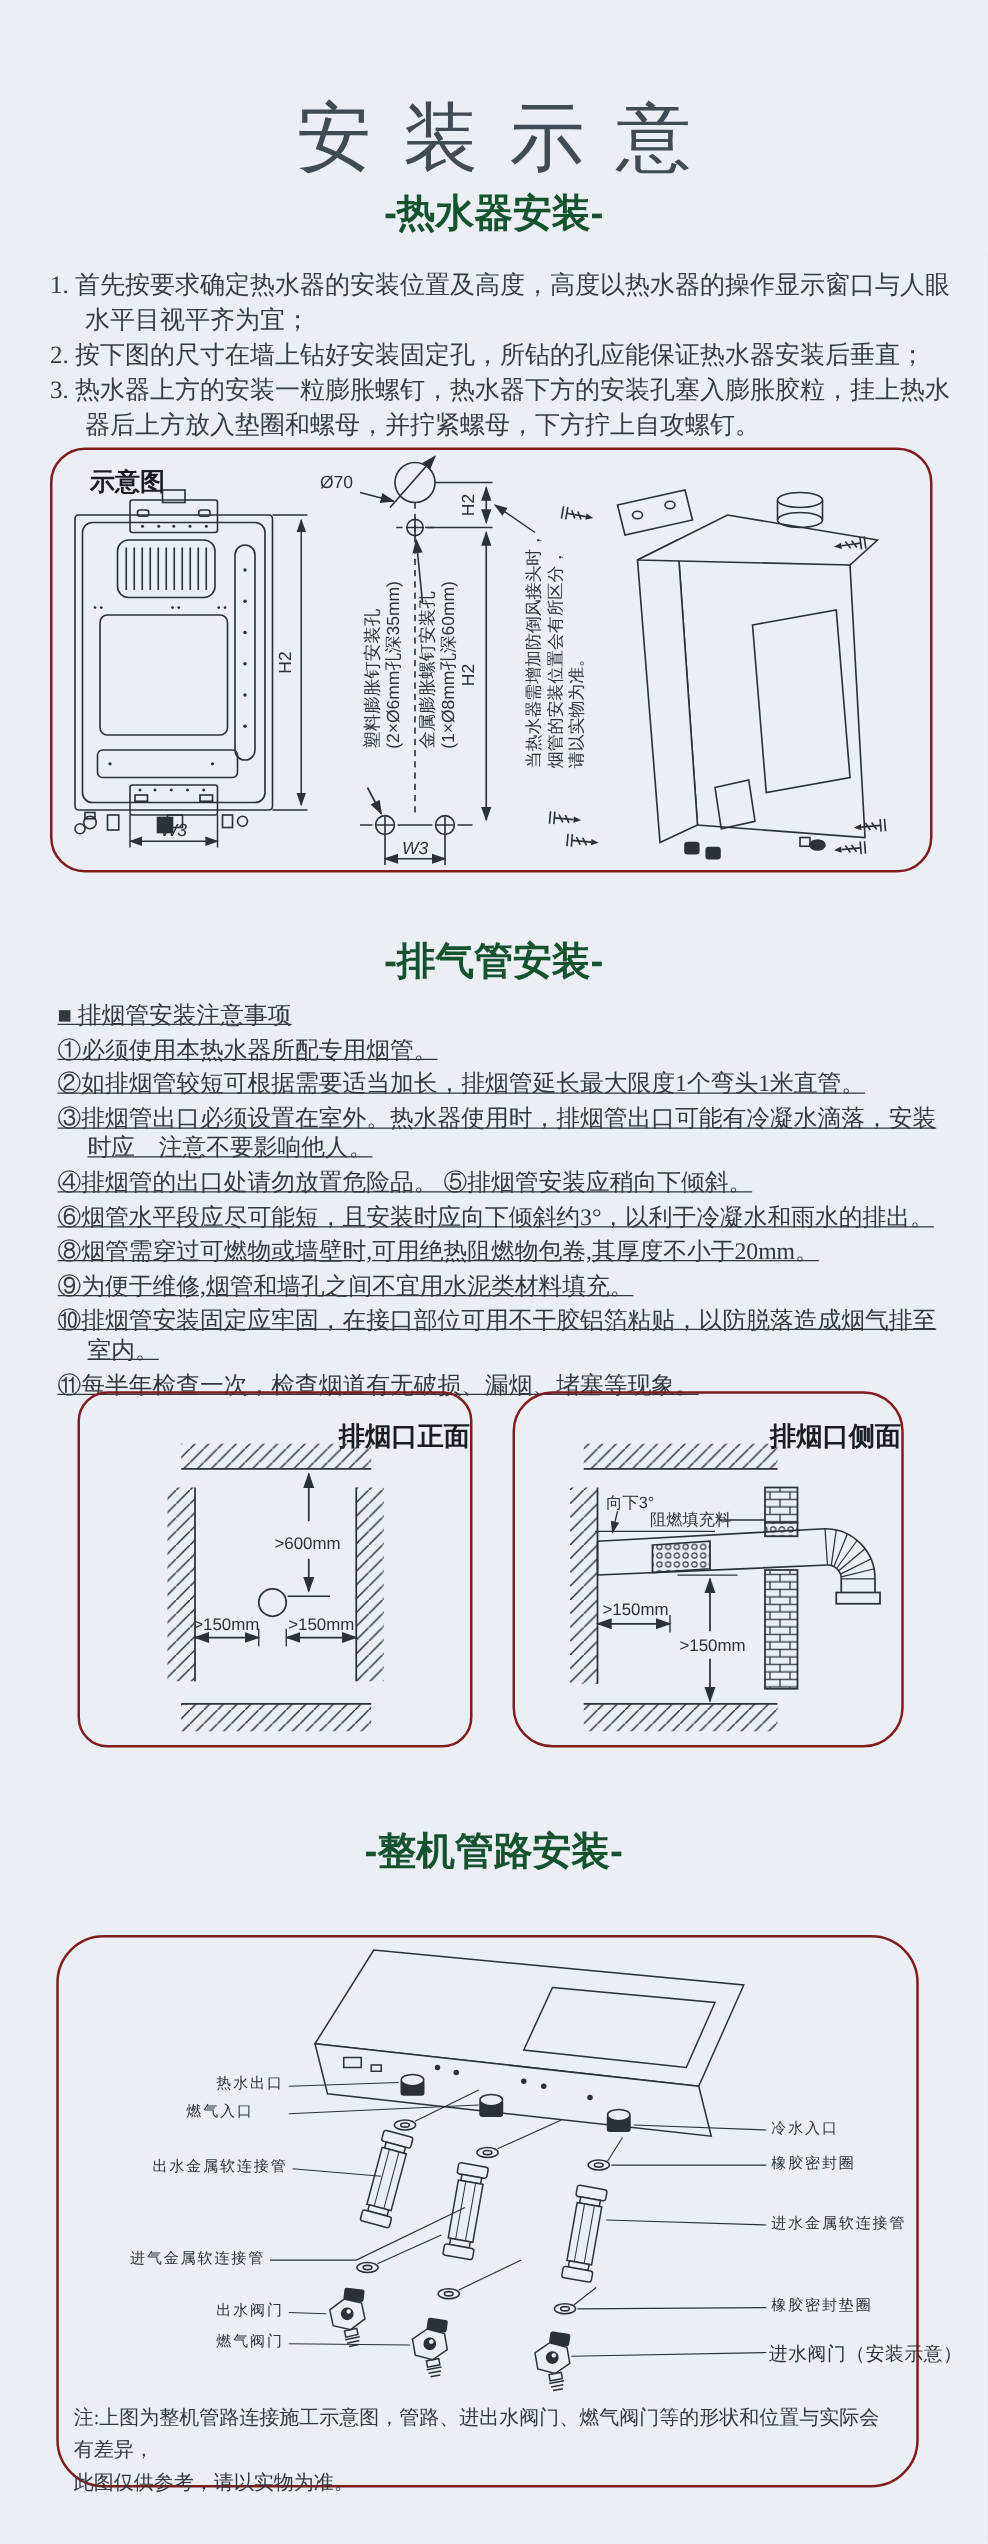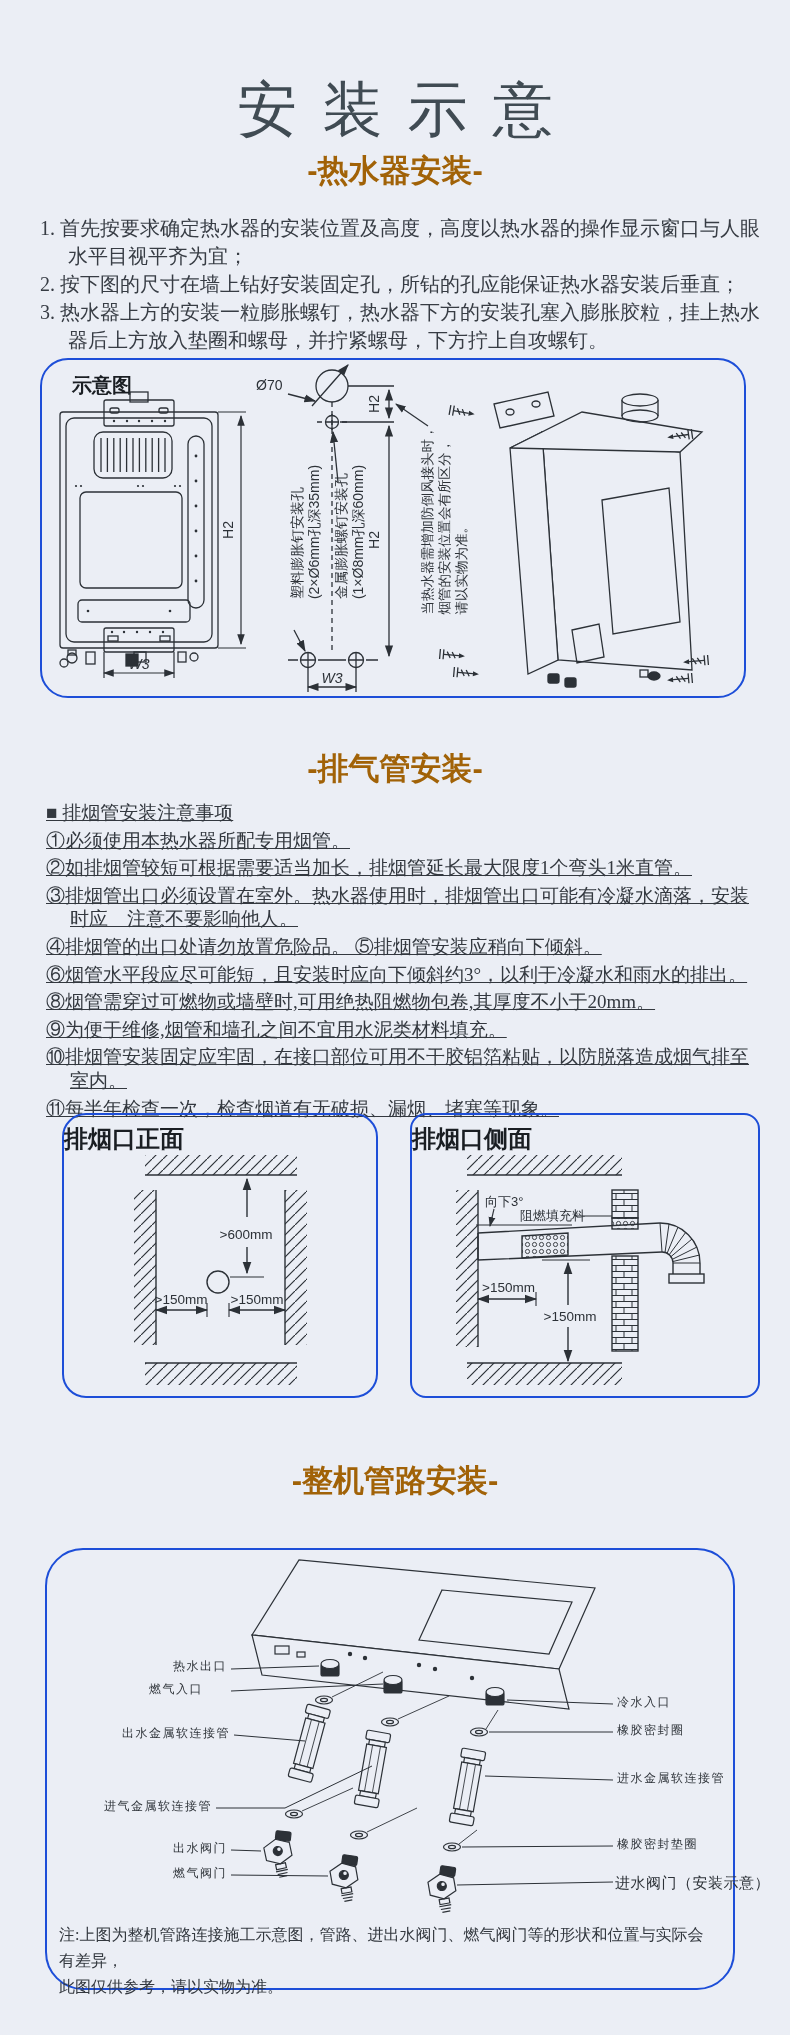--- a/index.html
+++ b/index.html
@@ -12,35 +12,35 @@
   }
   .abs{position:absolute;}
   .title{
     left:0; right:0; top:30px; text-align:center;
     font-size:60px; letter-spacing:0.42em; text-indent:0.42em;
     color:#404b53; font-weight:500;
   }
   .sec-head{
     left:0; right:0; text-align:center;
     font-family:"Liberation Sans","DejaVu Sans",sans-serif;
-    font-weight:bold; font-size:31px; color:#a16207;
+    font-weight:bold; font-size:31px; color:#14532d;
   }
   .steps{left:40px; top:214px; width:722px; font-size:20px; line-height:28px;}
   .steps .step{padding-left:28px; text-indent:-28px; margin:0;}
-  .dbox{border:2px solid #1d4ed8; box-sizing:border-box;}
+  .dbox{border:2px solid #7f1d1d; box-sizing:border-box;}
   .dbox-label{font-family:"Liberation Sans","DejaVu Sans",sans-serif; font-weight:bold; color:#1a1e23;}
   .rot{
     position:absolute; transform:translate(-50%,-50%) rotate(-90deg);
     white-space:nowrap; font-size:14px; line-height:17px; color:#2d3238;
     font-family:"Liberation Sans","DejaVu Sans",sans-serif; text-align:left;
   }
   .notes{left:42px; top:797px; width:716px; font-size:19px; line-height:23.6px; color:#33383f;}
   .notes p{margin:4px; padding-left:24px; text-indent:-24px;text-decoration:underline;}
   .notes .nt{padding-left:0; text-indent:0;}
-  .d2-title{left:0; right:0; top:8px; text-align:left; font-size:24px;}
+  .d2-title{left:0; right:0; top:20px; text-align:right; font-size:21px;}
   .d3-label{
     position:absolute; white-space:nowrap; font-size:12px; letter-spacing:1.5px; color:#2d3238;
   }
   .d3-note{left:12px; top:372px; width:655px; font-size:16px; line-height:26px; color:#33383f;}
   .d3-note .l2{}
   svg{display:block;}
   svg text{font-family:"Liberation Sans","DejaVu Sans",sans-serif; fill:#2c3137;}
 </style>
 </head>
 <body>
@@ -240,21 +240,21 @@
         <path d="M92,195H143" marker-start="url(#ar2)" marker-end="url(#ar2)"></path>
         <path d="M165,195H221" marker-start="url(#ar2)" marker-end="url(#ar2)"></path>
         <path d="M143,188V202M165,188V202" stroke-width="1.1"></path>
       </g>
       <text x="182" y="124" font-size="13.5" text-anchor="middle">&gt;600mm</text>
       <text x="117" y="189" font-size="13.5" text-anchor="middle">&gt;150mm</text>
       <text x="193" y="189" font-size="13.5" text-anchor="middle">&gt;150mm</text>
     </svg>
   </div>
 
-  <div class="abs dbox" style="left:410px; top:1113px; width:350px; height:285px; border-radius:16px;">
+  <div class="abs dbox" style="left:410px; top:1113px; width:313px; height:285px; border-radius:32px;">
     <div class="abs dbox-label d2-title">排烟口侧面</div>
     <svg class="abs" style="left:0;top:0;" width="309" height="281" viewBox="0 0 309 281">
       <defs>
         <marker id="ar3" viewBox="0 0 10 10" markerWidth="9" markerHeight="9" refX="9" refY="5" orient="auto-start-reverse">
           <path d="M0,1.5L10,5L0,8.5z" fill="#2c3137"></path>
         </marker>
         <pattern id="hatch3" patternUnits="userSpaceOnUse" width="11" height="11">
           <path d="M0,11L11,0" stroke="#2c3137" stroke-width="1.2"></path>
         </pattern>
         <pattern id="brick3" patternUnits="userSpaceOnUse" width="16" height="12">

